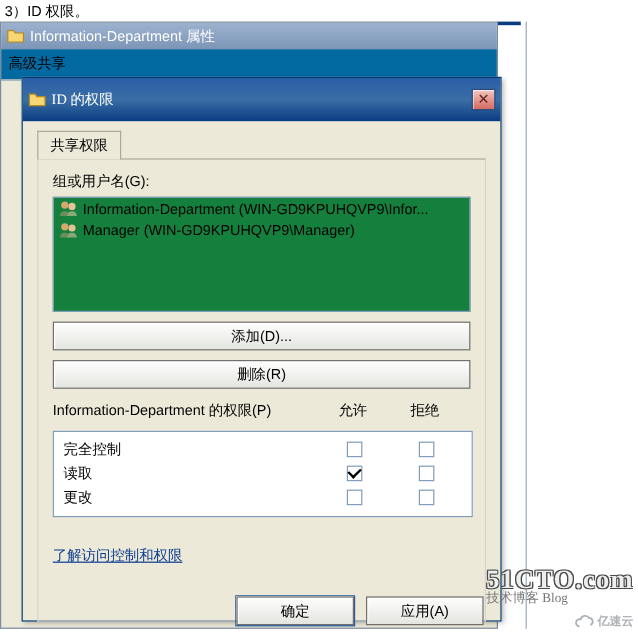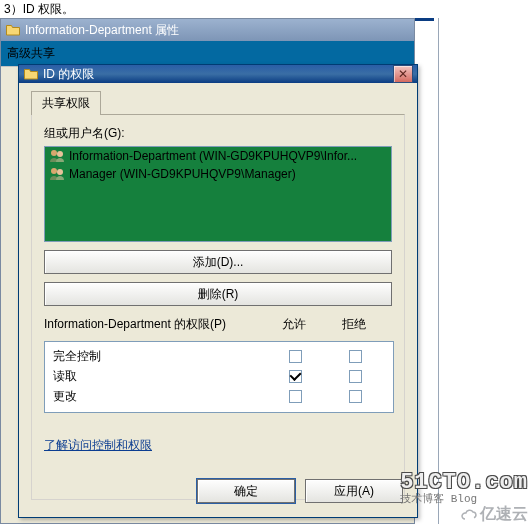--- a/index.html
+++ b/index.html
@@ -66,21 +66,21 @@
   .dlg {
     position: absolute;
     left: 18px;
     top: 64px;
     width: 398px;
     height: 452px;
     background: #ece9d8;
     border: 1px solid #003c74;
     box-shadow: 2px 2px 4px rgba(0,0,0,0.25);
   }
-  .dlg .titlebar { height: 18px; }
+  .dlg .titlebar { height: 36px; font-family: Liberation Serif, serif; }
   .dlg-body {
     padding: 8px 12px 10px 12px;
     height: calc(100% - 22px);
     box-sizing: border-box;
     position: relative;
   }
   .tab-header {
     display: flex;
     margin-bottom: -1px;
   }
@@ -186,29 +186,29 @@
     right: 14px;
     display: flex;
     gap: 10px;
   }
   .btn-default {
     box-shadow: 0 0 0 1px #2b5fa5, inset 1px 1px 0 #fff;
   }
   
   .wm1 {
     position:absolute; right:4px; bottom:22px;
-    color:#eee; font-family: Liberation Mono, monospace;
+    color:#eee; font-family: Liberation Serif, serif;
     text-shadow: -1px -1px 0 #4a4a4a, 1px -1px 0 #4a4a4a, -1px 1px 0 #4a4a4a, 1px 1px 0 #4a4a4a;
     line-height:1;
   }
   .wm1 .big{font-size:22px;font-weight:bold;letter-spacing:1px;}
   .wm1 .small{font-size:11px;color:#777;text-shadow:none;}
   .wm2 {
     position:absolute; right:4px; bottom:2px;
-    color:#aeb1b5; font-size:16px; font-weight:bold;
+    color:#aeb1b5; font-size:10px; font-weight:bold;
     display:flex; align-items:center; gap:2px;
   }
   .bluebar {
     position:absolute; left:414px; top:18px; width:20px; height:3px; background:#0a3c82;
   }
   .vline {
     position:absolute; left:438px; top:18px; width:1px; height:506px; background:#9aa7b8;
   }
 </style>
 </head>

